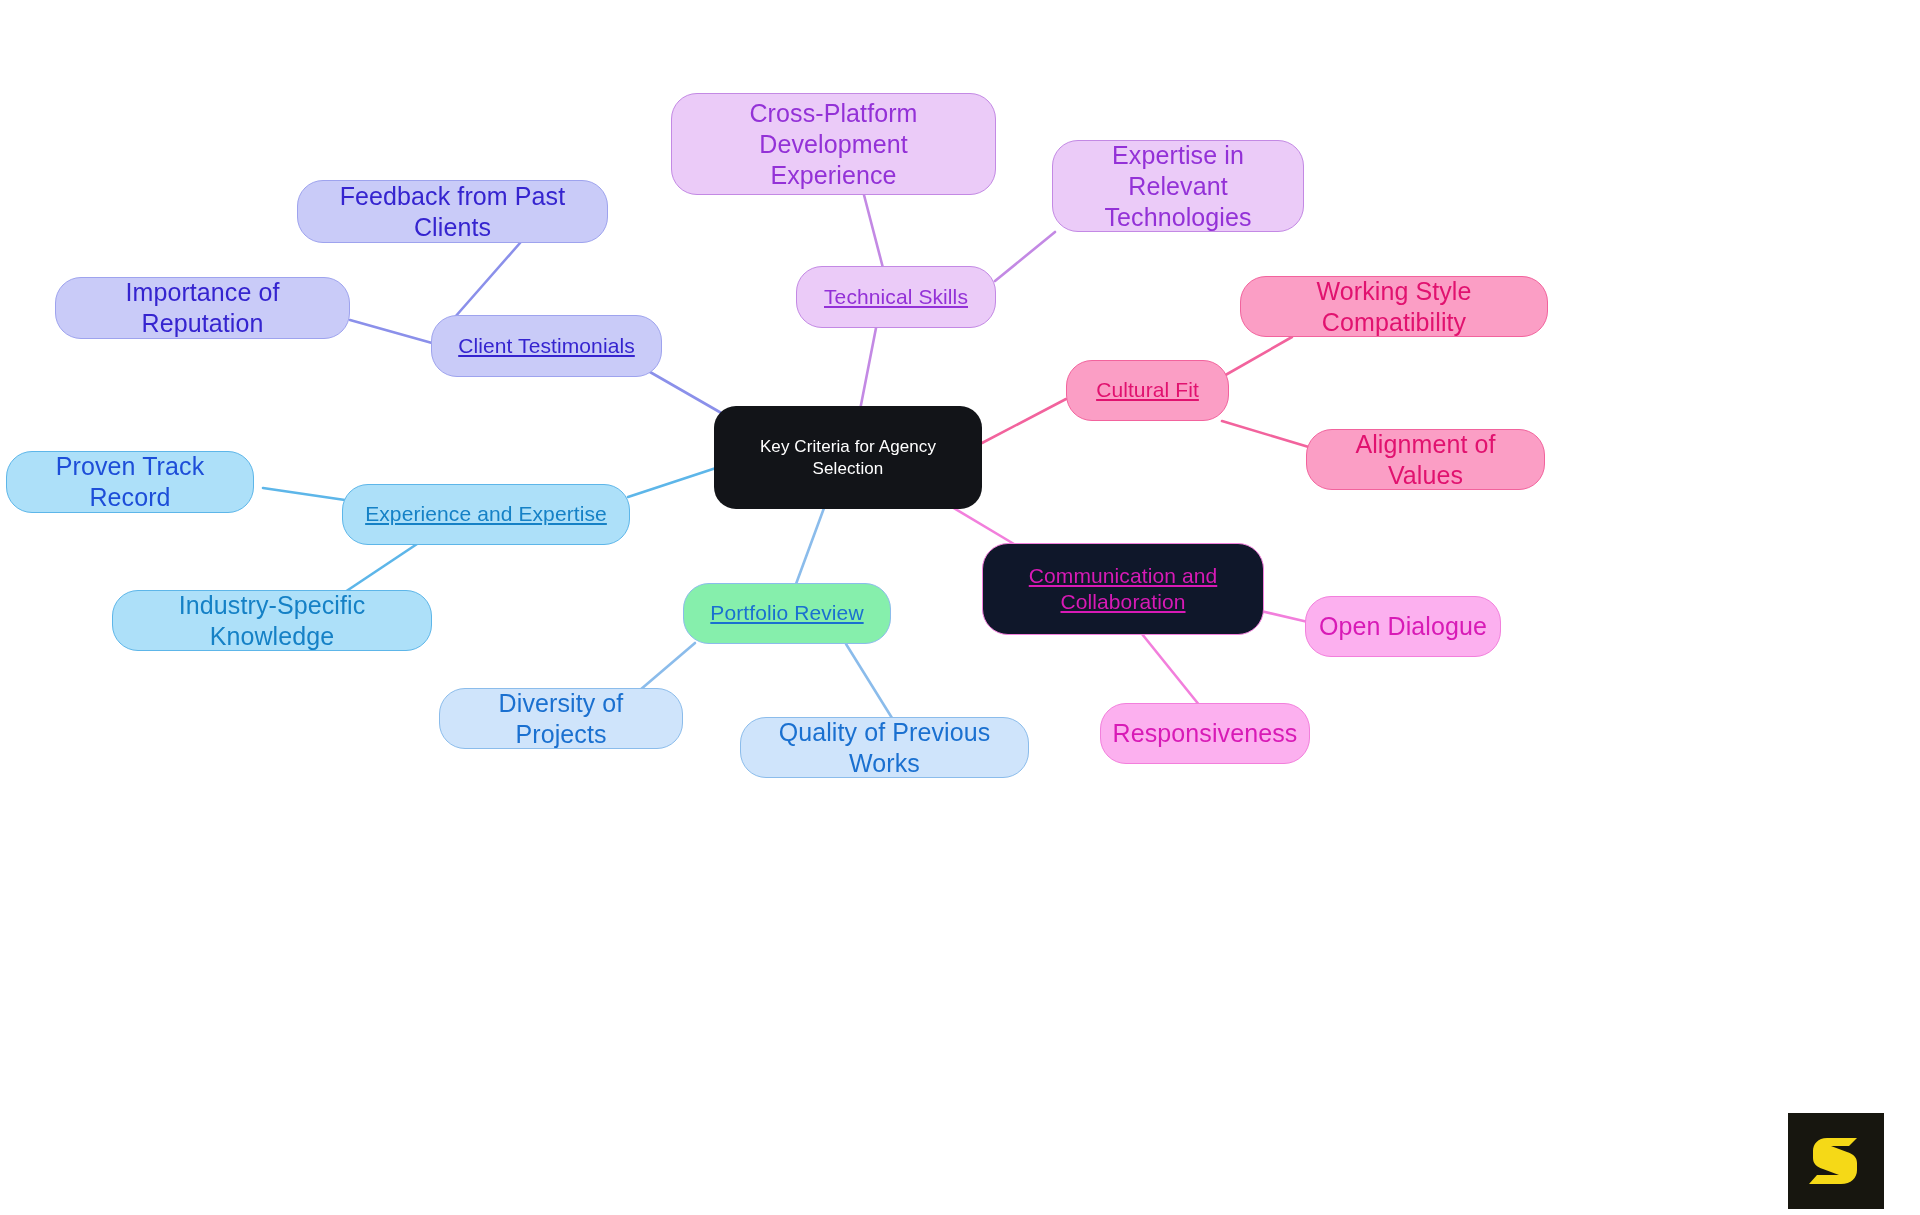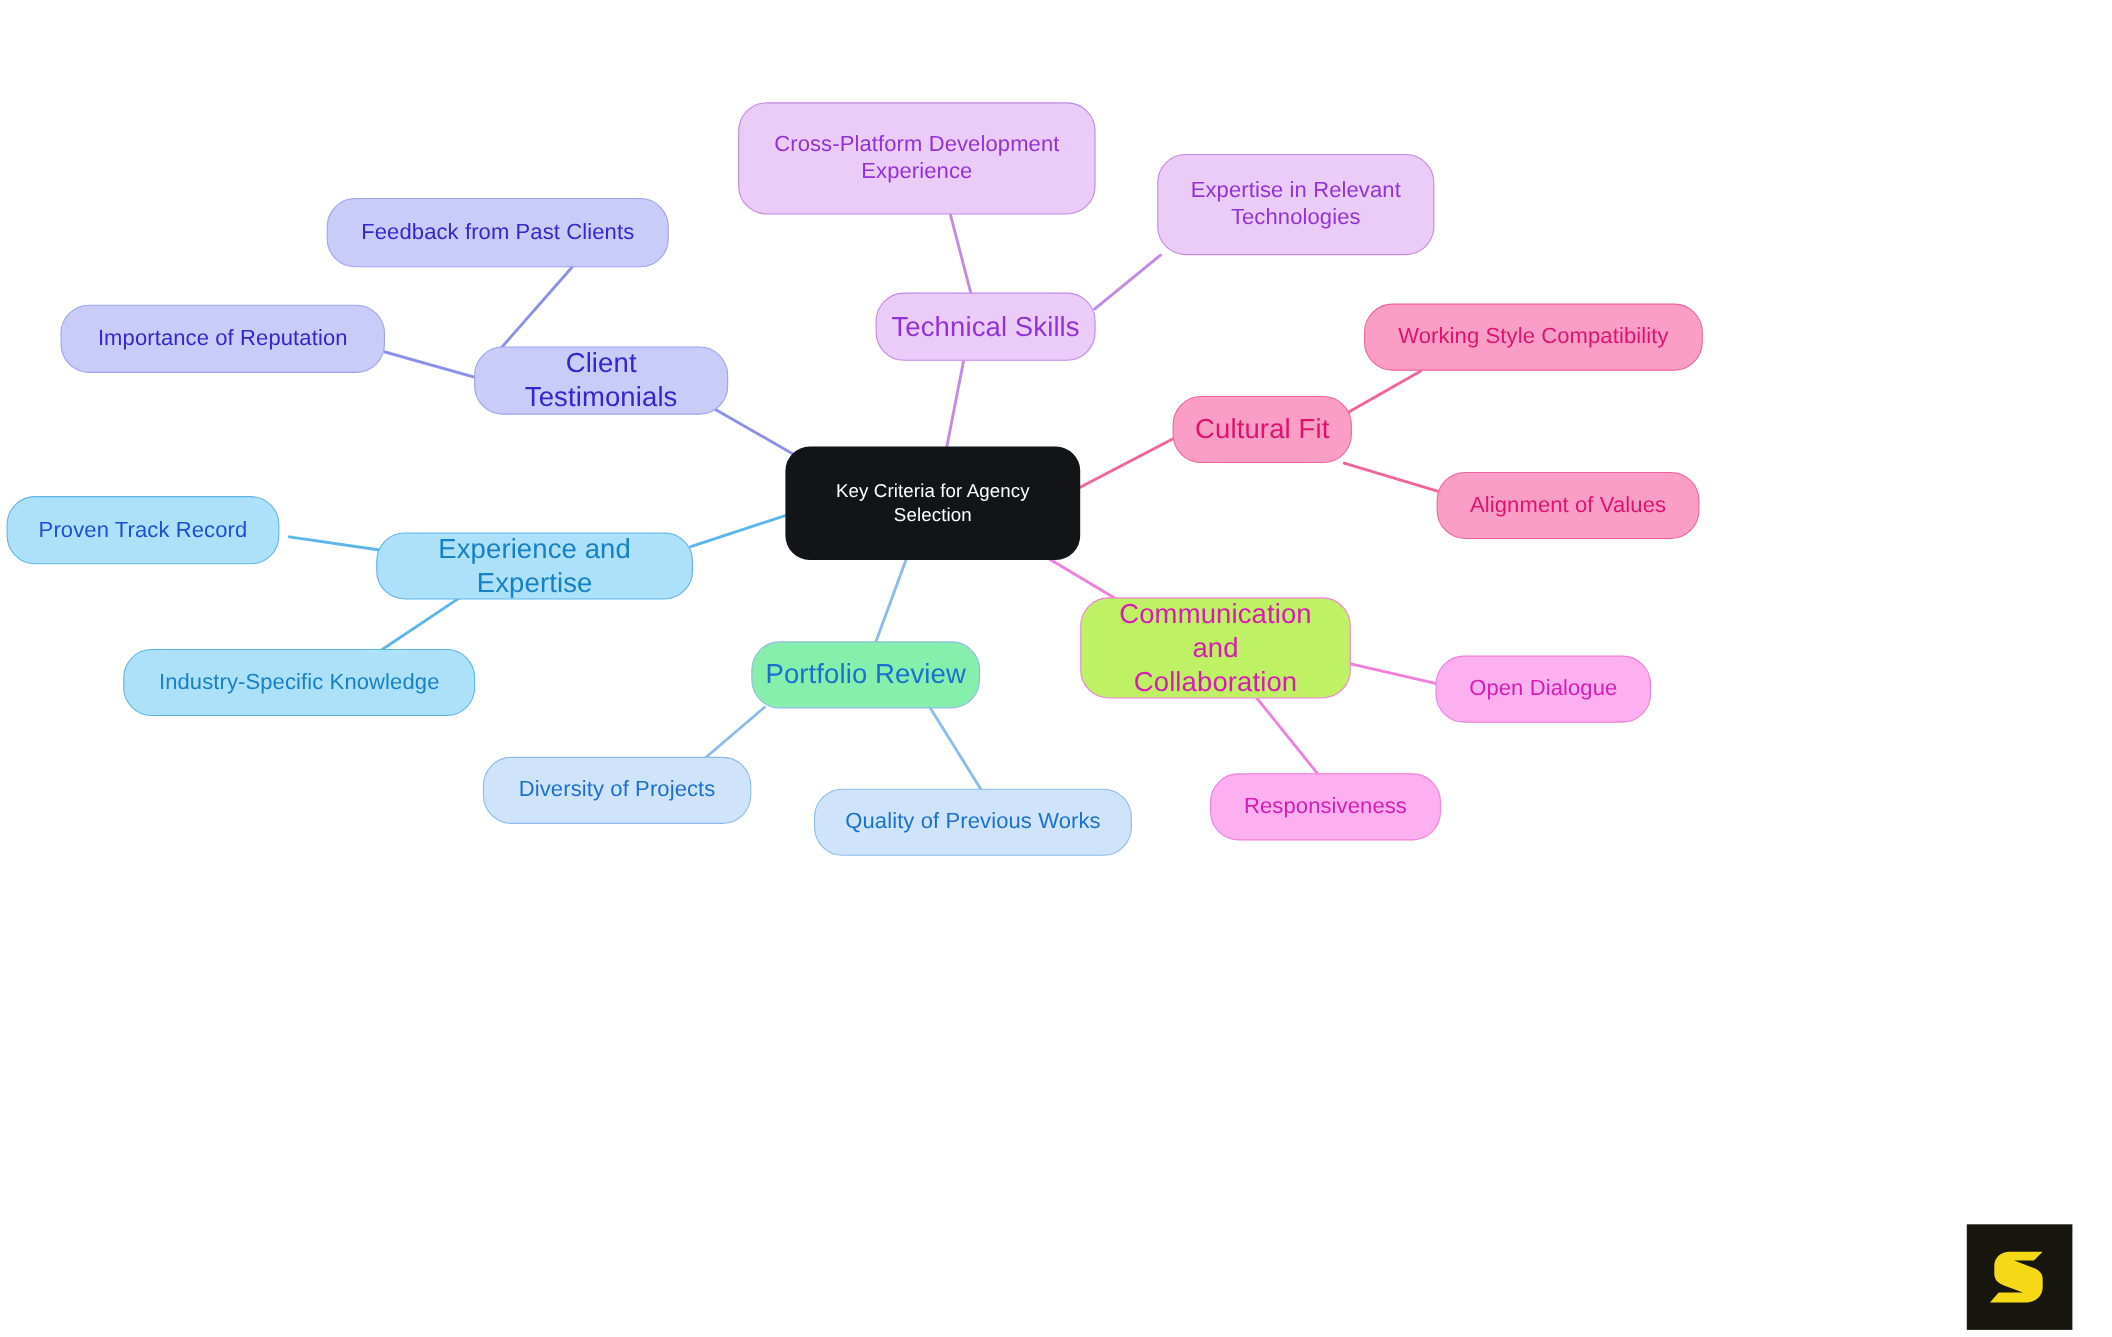--- a/index.html
+++ b/index.html
@@ -37,22 +37,22 @@
     padding: 4px 10px;
     letter-spacing: 0.1px;
   }
   .node.root {
     border-radius: 22px;
     border-width: 0;
     font-size: 17px;
     color: #ffffff;
     background: #121418;
   }
-  .node.lvl1 { font-size: 25px; }
-  .node.lvl2 { font-size: 20px; }
+  .node.lvl1 { font-size: 21px; text-decoration: underline; }
+  .node.lvl2 { font-size: 25px; }
 
   #logo {
     position: absolute;
     background: #17160f;
     display: flex;
     align-items: center;
     justify-content: center;
   }
   #logo svg { display: block; }
 </style>
@@ -89,21 +89,21 @@
       <div class="node lvl2" style="left: 297px; top: 180px; width: 311px; height: 63px; background: rgb(201, 203, 248); border-color: rgb(158, 163, 238); color: rgb(53, 36, 207);"><span>Feedback from Past Clients</span></div>
       <div class="node lvl2" style="left: 55px; top: 277px; width: 295px; height: 62px; background: rgb(201, 203, 248); border-color: rgb(158, 163, 238); color: rgb(53, 36, 207);"><span>Importance of Reputation</span></div>
       <div class="node lvl1" style="left: 796px; top: 266px; width: 200px; height: 62px; background: rgb(235, 203, 248); border-color: rgb(195, 137, 228); color: rgb(147, 49, 215);"><span>Technical Skills</span></div>
       <div class="node lvl2" style="left: 671px; top: 93px; width: 325px; height: 102px; background: rgb(235, 203, 248); border-color: rgb(195, 137, 228); color: rgb(147, 49, 215);"><span>Cross-Platform Development
 Experience</span></div>
       <div class="node lvl2" style="left: 1052px; top: 140px; width: 252px; height: 92px; background: rgb(235, 203, 248); border-color: rgb(195, 137, 228); color: rgb(147, 49, 215);"><span>Expertise in Relevant
 Technologies</span></div>
       <div class="node lvl1" style="left: 1066px; top: 360px; width: 163px; height: 61px; background: rgb(251, 158, 197); border-color: rgb(242, 99, 157); color: rgb(225, 18, 111);"><span>Cultural Fit</span></div>
       <div class="node lvl2" style="left: 1240px; top: 276px; width: 308px; height: 61px; background: rgb(251, 158, 197); border-color: rgb(242, 99, 157); color: rgb(225, 18, 111);"><span>Working Style Compatibility</span></div>
       <div class="node lvl2" style="left: 1306px; top: 429px; width: 239px; height: 61px; background: rgb(251, 158, 197); border-color: rgb(242, 99, 157); color: rgb(225, 18, 111);"><span>Alignment of Values</span></div>
-      <div class="node lvl1" style="left: 982px; top: 543px; width: 246px; height: 92px; background: #bef264; border-color: rgb(242, 127, 220); color: rgb(216, 26, 182);"><span>Communication and
+      <div class="node lvl1" style="left: 982px; top: 543px; width: 282px; height: 92px; background: #0f172a; border-color: rgb(242, 127, 220); color: rgb(216, 26, 182);"><span>Communication and
 Collaboration</span></div>
       <div class="node lvl2" style="left: 1305px; top: 596px; width: 196px; height: 61px; background: rgb(252, 176, 239); border-color: rgb(242, 127, 220); color: rgb(216, 26, 182);"><span>Open Dialogue</span></div>
       <div class="node lvl2" style="left: 1100px; top: 703px; width: 210px; height: 61px; background: rgb(252, 176, 239); border-color: rgb(242, 127, 220); color: rgb(216, 26, 182);"><span>Responsiveness</span></div>
       <div class="node lvl1" style="left: 683px; top: 583px; width: 208px; height: 61px; background: #86efac; border-color: rgb(139, 188, 235); color: rgb(26, 112, 208);"><span>Portfolio Review</span></div>
       <div class="node lvl2" style="left: 439px; top: 688px; width: 244px; height: 61px; background: rgb(207, 228, 251); border-color: rgb(139, 188, 235); color: rgb(26, 112, 208);"><span>Diversity of Projects</span></div>
       <div class="node lvl2" style="left: 740px; top: 717px; width: 289px; height: 61px; background: rgb(207, 228, 251); border-color: rgb(139, 188, 235); color: rgb(26, 112, 208);"><span>Quality of Previous Works</span></div>
       <div class="node lvl1" style="left: 342px; top: 484px; width: 288px; height: 61px; background: rgb(173, 224, 249); border-color: rgb(93, 182, 233); color: rgb(21, 129, 198);"><span>Experience and Expertise</span></div>
       <div class="node lvl2" style="left: 6px; top: 451px; width: 248px; height: 62px; background: rgb(173, 224, 249); border-color: rgb(93, 182, 233); color: #1d4ed8;"><span>Proven Track Record</span></div>
       <div class="node lvl2" style="left: 112px; top: 590px; width: 320px; height: 61px; background: rgb(173, 224, 249); border-color: rgb(93, 182, 233); color: rgb(21, 129, 198);"><span>Industry-Specific Knowledge</span></div>
     </div>

